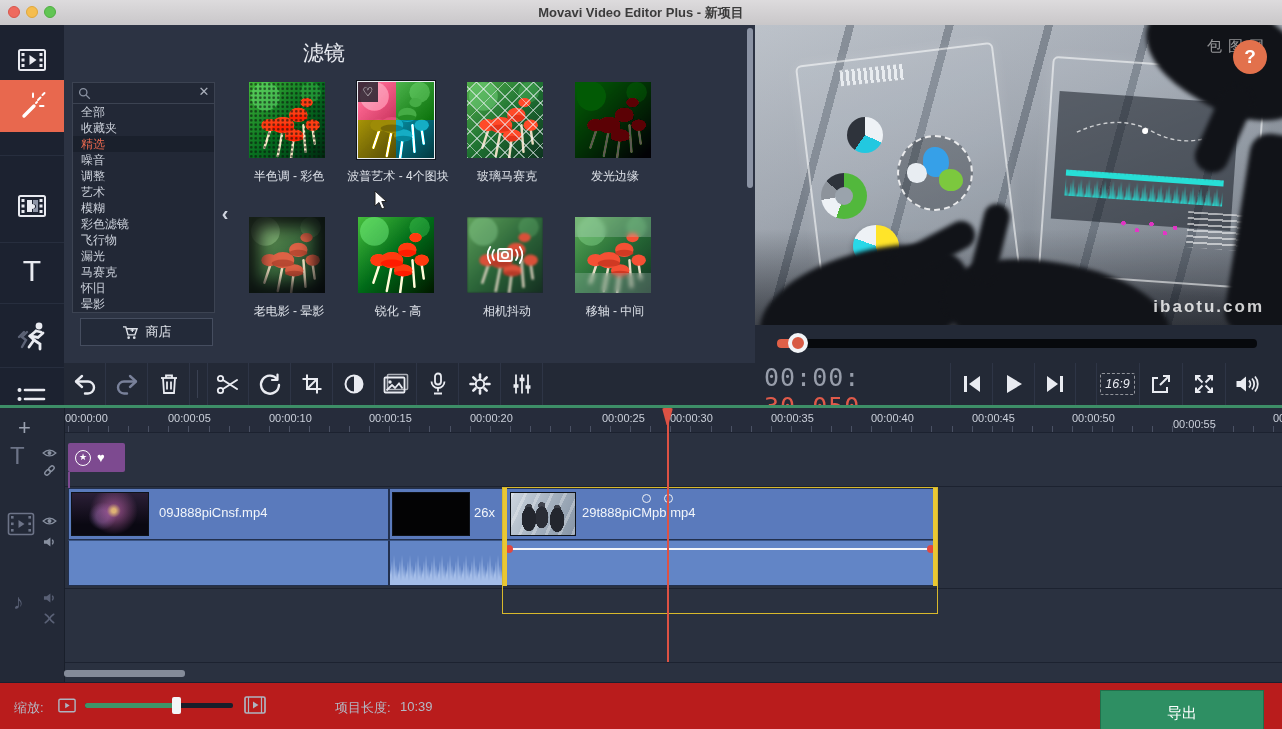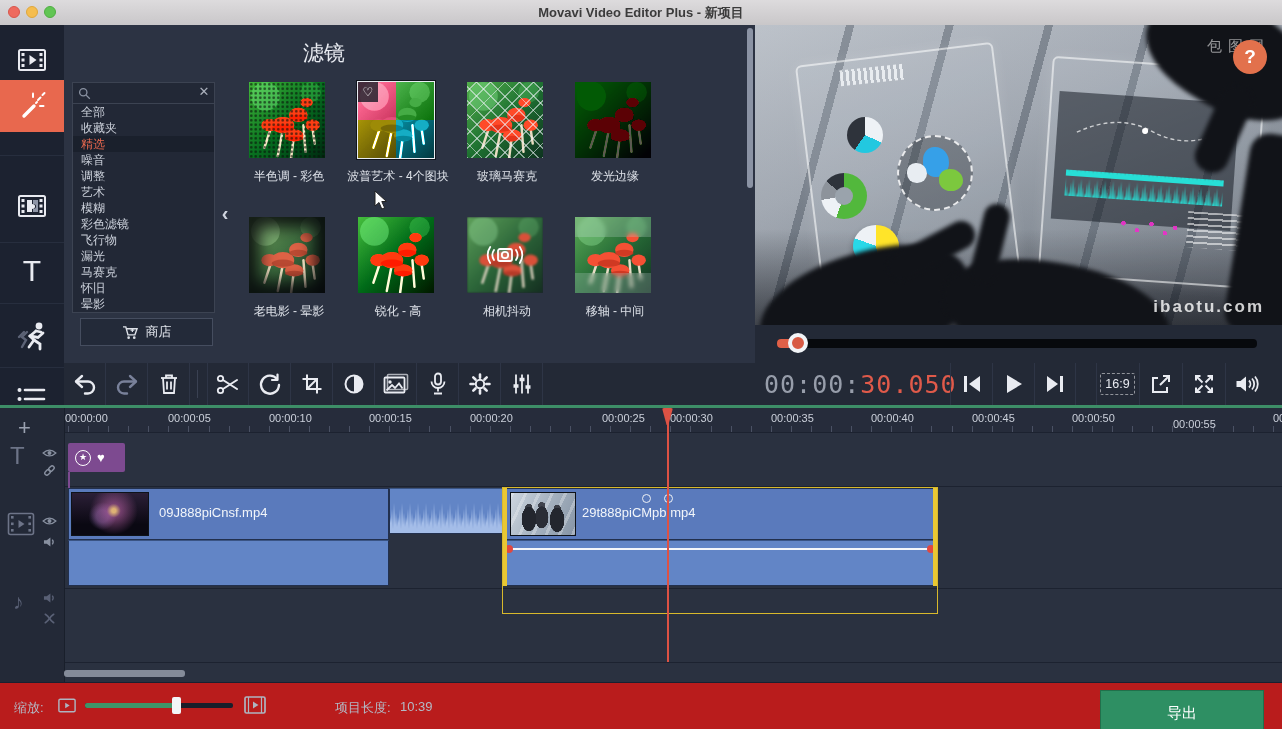--- a/index.html
+++ b/index.html
@@ -530,42 +530,42 @@
       <svg width="22" height="22" viewBox="0 0 22 22">
         <g stroke="#e9ebf1" stroke-width="1.8">
             <path d="M5 1.5 V20.5 M11 1.5 V20.5 M17 1.5 V20.5"></path>
           </g>
         <g stroke="#e9ebf1" stroke-width="3.4">
             <path d="M2.5 13 H7.5 M8.5 6.5 H13.5 M14.5 14 H19.5"></path>
           </g>
       </svg>
     </div>
 
-    <div class="timecode" style="left:700px;">
+    <div class="timecode" style="left:700px;flex-direction:column;">
       <span class="tc-a">00:00:</span>
         <span class="tc-b">30.050</span>
     </div>
     <div class="tb tbr" style="left:886px;">
       <svg width="20" height="18" viewBox="0 0 20 18">
         <rect x="2" y="1" width="3" height="16" fill="#e9ebf1"></rect>
           <path d="M18 1 L7 9 L18 17 Z" fill="#e9ebf1"></path>
       </svg>
     </div>
     <div class="tb tbr" style="left:928px;">
       <svg width="18" height="20" viewBox="0 0 18 20">
         <path d="M2 1 L17 10 L2 19 Z" fill="#e9ebf1"></path>
       </svg>
     </div>
     <div class="tb tbr" style="left:970px;border-right:1px solid #2e3546;">
       <svg width="20" height="18" viewBox="0 0 20 18">
         <rect x="15" y="1" width="3" height="16" fill="#e9ebf1"></rect>
           <path d="M2 1 L13 9 L2 17 Z" fill="#e9ebf1"></path>
       </svg>
     </div>
-    <div class="tb tbr" style="left:1032px;">
+    <div class="tb tbr" style="left:1032px;font-style:italic;">
       <span class="aspect">16:9</span>
     </div>
     <div class="tb tbr" style="left:1075px;">
       <svg width="22" height="22" viewBox="0 0 22 22">
         <path d="M8 5 H3 V19 H17 V14" fill="none" stroke="#e9ebf1" stroke-width="2"></path>
         <path d="M10 12 L19 3 M13 3 H19 V9" fill="none" stroke="#e9ebf1" stroke-width="2"></path>
       </svg>
     </div>
     <div class="tb tbr" style="left:1118px;">
       <svg width="22" height="22" viewBox="0 0 22 22">
@@ -672,20 +672,24 @@
         <div class="cth" style="left:2px;width:78px;
           background:radial-gradient(circle at 55% 42%,rgba(232,186,120,.95) 0 2px,rgba(190,100,170,.55) 7px,rgba(30,14,40,0) 24px),
                      radial-gradient(circle at 40% 55%,rgba(160,120,200,.4) 0 6px,transparent 14px),
                      linear-gradient(rgba(150,100,170,.25),rgba(10,8,18,1) 75%),#070810;"></div>
         <div class="cl" style="left:90px;">09J888piCnsf.mp4</div>
       </div>
       <div class="ca"></div>
     </div>
 
     <div class="clip" style="left:389px;width:114px;">
+      <div class="cv">
+        <div class="cth" style="left:2px;width:78px;background:#030304;"></div>
+        <div class="cl" style="left:84px;">26x</div>
+      </div>
       <div class="ca">
         <svg class="wave">
             <rect width="100%" height="100%" fill="url(#wv)"></rect>
           </svg>
       </div>
     </div>
 
     <div class="clip" style="left:503px;width:434px;box-shadow:0 0 0 1px #d8b92c;">
       <div class="cv">
         <div class="cth" style="left:6px;width:66px;

